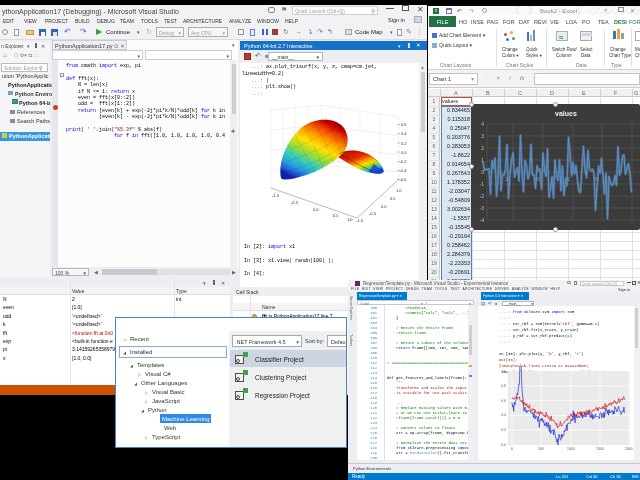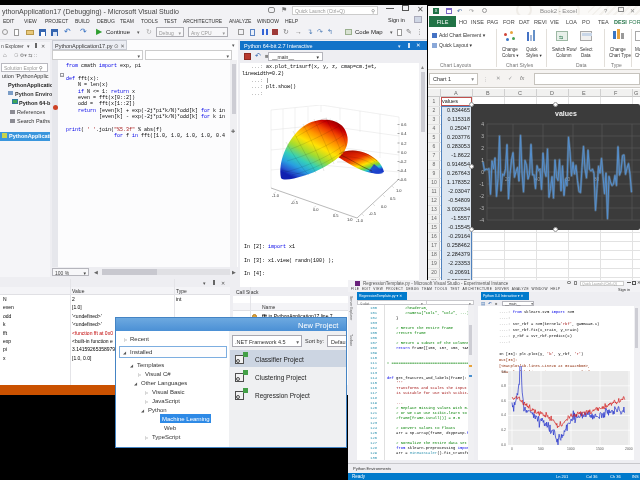--- a/index.html
+++ b/index.html
@@ -536,23 +536,20 @@
         <polyline points="483.0,162.0 484.5,170.6 486.0,169.0 487.5,169.6 489.0,168.6 490.5,194.3 492.0,161.0 493.5,168.8 495.0,157.9 496.5,196.4 498.0,178.6 499.5,136.0 501.0,190.7 502.5,173.9 504.0,175.5 505.5,168.9 507.0,144.6 508.5,198.8 510.0,174.5 511.5,160.1 513.0,152.7 514.5,177.3 516.0,171.6 517.5,167.4 519.0,181.0 520.5,135.4 522.0,172.0 523.5,192.0 525.0,160.4 526.5,165.2 528.0,179.1 529.5,174.0 531.0,144.4 532.5,175.0 534.0,174.8 535.5,188.6 537.0,165.7 538.5,170.6 540.0,168.9 541.5,189.4 543.0,153.2 544.5,170.2 546.0,176.4 547.5,148.9 549.0,197.2 550.5,188.5 552.0,176.6 553.5,198.1 555.0,160.0 556.5,176.7 558.0,180.5 559.5,159.8 561.0,190.8 562.5,165.9 564.0,195.5 565.5,179.5 567.0,185.7 568.5,137.2 570.0,151.9 571.5,175.8 573.0,162.4 574.5,174.1 576.0,165.5 577.5,180.6 579.0,191.5 580.5,192.6 582.0,167.6 583.5,146.4 585.0,168.9 586.5,178.0 588.0,150.2 589.5,169.3 591.0,170.8 592.5,169.1 594.0,173.5 595.5,210.4 597.0,188.4 598.5,166.3 600.0,173.1 601.5,158.4 603.0,176.2 604.5,193.7 606.0,173.1 607.5,218.8 609.0,176.4 610.5,182.1 612.0,185.6 613.5,184.0 615.0,175.4 616.5,185.5 618.0,146.8 619.5,175.2 621.0,170.8 622.5,155.6 624.0,154.9 625.5,174.4 627.0,168.2 628.5,163.6 630.0,174.2 631.5,192.3" fill="none" stroke="#5590d0" stroke-width="1.0" stroke-linejoin="round"></polyline>
       </svg>
     </div>
     <div class="a" style="left:43px;top:98px;width:5px;height:5px;border-radius:50%;background:#fff;border:0.5px solid #999;margin:-2.5px;"></div>
     <div class="a" style="left:127px;top:98px;width:5px;height:5px;border-radius:50%;background:#fff;border:0.5px solid #999;margin:-2.5px;"></div>
     <div class="a" style="left:43px;top:160px;width:5px;height:5px;border-radius:50%;background:#fff;border:0.5px solid #999;margin:-2.5px;"></div>
     <div class="a" style="left:43px;top:223px;width:5px;height:5px;border-radius:50%;background:#fff;border:0.5px solid #999;margin:-2.5px;"></div>
     <div class="a" style="left:127px;top:223px;width:5px;height:5px;border-radius:50%;background:#fff;border:0.5px solid #999;margin:-2.5px;"></div>
   </div>
 <div class="a" style="left:115px;top:317px;width:232px;height:131px;border:1px solid #4484c4;background:#fff;overflow:hidden;">
-    <div class="a" style="left:0;top:0;width:232px;height:13px;background:linear-gradient(180deg,#6da9e0,#4b90d5);">
-      <div class="a" style="left:182px;top:2.5px;font-size:7.5px;color:#fff;">New Project</div>
-    </div>
     <div class="a" style="left:113px;top:13px;width:119px;height:118px;background:#eff0f2;"></div>
     <div class="a" style="left:8px;top:19px;font-size:4px;color:#555;">▷</div>
     <div class="a" style="left:14px;top:18px;font-size:6px;color:#333;white-space:nowrap;">Recent</div>
     <div class="a" style="left:3px;top:28px;width:108px;height:12px;background:#fdfdfe;border:1px solid #7daee0;"></div>
     <div class="a" style="left:7px;top:32px;font-size:4px;color:#555;">◢</div>
     <div class="a" style="left:14px;top:31px;font-size:6px;color:#333;white-space:nowrap;">Installed</div>
     <div class="a" style="left:14px;top:45px;font-size:4px;color:#555;">◢</div>
     <div class="a" style="left:21px;top:44px;font-size:6px;color:#333;white-space:nowrap;">Templates</div>
     <div class="a" style="left:22px;top:54px;font-size:4px;color:#555;">▷</div>
     <div class="a" style="left:29px;top:53px;font-size:6px;color:#333;white-space:nowrap;">Visual C#</div>

